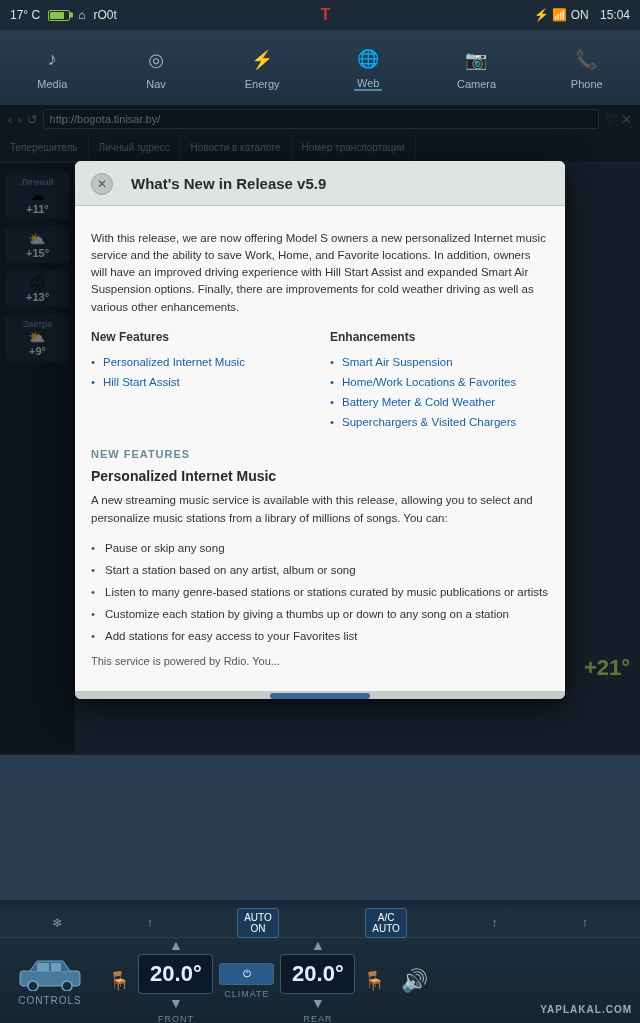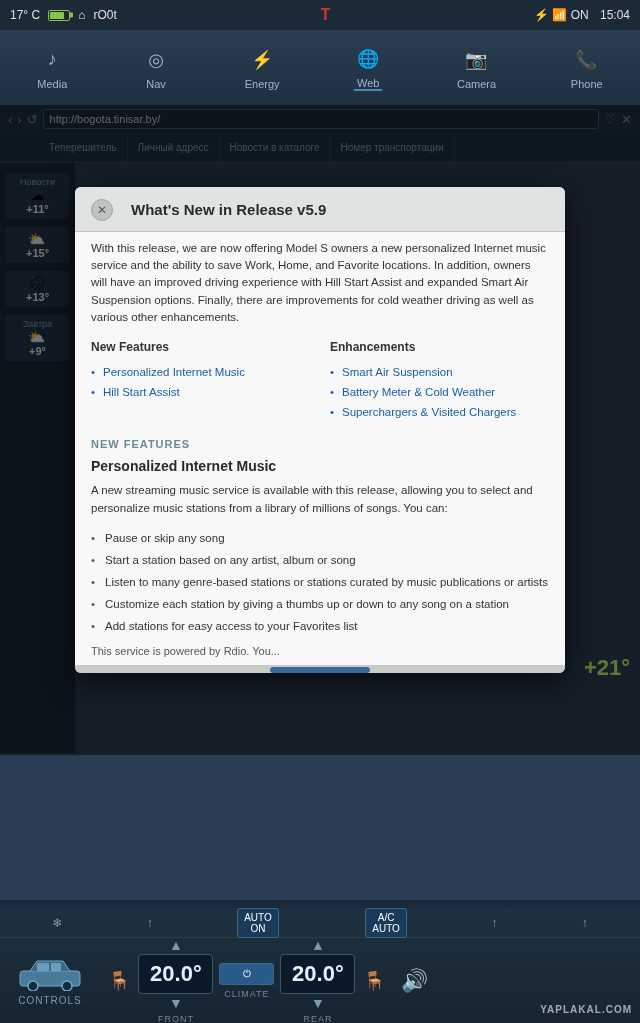--- a/index.html
+++ b/index.html
@@ -135,21 +135,20 @@
     #sub-nav {
       position: absolute;
       top: 133px;
       left: 0;
       width: 640px;
       height: 28px;
       background: #1a2e40;
       display: flex;
       align-items: center;
       z-index: 91;
-      padding-left: 39px;
     }
     .sub-nav-item {
       color: #7a9ab0;
       font-size: 10px;
       padding: 0 10px;
       height: 100%;
       display: flex;
       align-items: center;
       cursor: pointer;
       border-right: 1px solid #2a4050;
@@ -247,21 +246,21 @@
       border-radius: 50%;
       display: flex;
       align-items: center;
       justify-content: center;
       cursor: pointer;
       font-size: 12px;
       color: #555;
       border: 1px solid #a0a4a0;
     }
     #modal-body {
-      padding: 8px 16px;
+      padding: 24px 16px;
       overflow-y: auto;
       flex: 1;
       background: #f8f8f8;
     }
     .modal-intro {
       font-size: 11.5px;
       color: #333;
       line-height: 1.5;
       margin-bottom: 14px;
     }
@@ -581,21 +580,21 @@
 
   <div id="sub-nav" style="position:relative;z-index:52;top:0;">
     <div class="sub-nav-item">Теперешитель</div>
     <div class="sub-nav-item">Личный адресс</div>
     <div class="sub-nav-item">Новости в каталоге</div>
     <div class="sub-nav-item">Номер транспортации</div>
   </div>
 
   <div id="left-panel" style="position:absolute;top:58px;left:0;">
     <div class="weather-day">
-      <div class="weather-day-label">Новости</div>
+      <div class="weather-day-label">Личный</div>
       <div class="weather-icon-small">☁</div>
       <div class="weather-temp">+11°</div>
     </div>
     <div class="weather-day">
       <div class="weather-icon-small">⛅</div>
       <div class="weather-temp">+15°</div>
     </div>
     <div class="weather-day">
       <div class="weather-icon-small">🌧</div>
       <div class="weather-temp">+13°</div>
@@ -629,20 +628,21 @@
           <div class="modal-col-title">New Features</div>
           <ul class="modal-list">
             <li>Personalized Internet Music</li>
             <li>Hill Start Assist</li>
           </ul>
         </div>
         <div class="modal-column">
           <div class="modal-col-title">Enhancements</div>
           <ul class="modal-list">
             <li>Smart Air Suspension</li>
+            <li>Home/Work Locations &amp; Favorites</li>
             <li>Battery Meter &amp; Cold Weather</li>
             <li>Superchargers &amp; Visited Chargers</li>
           </ul>
         </div>
       </div>
       <div class="modal-section-title">NEW FEATURES</div>
       <div class="modal-feature-title">Personalized Internet Music</div>
       <p class="modal-feature-desc">A new streaming music service is available with this release, allowing you to select and personalize music stations from a library of millions of songs. You can:</p>
       <ul class="modal-feature-list">
         <li>Pause or skip any song</li>

